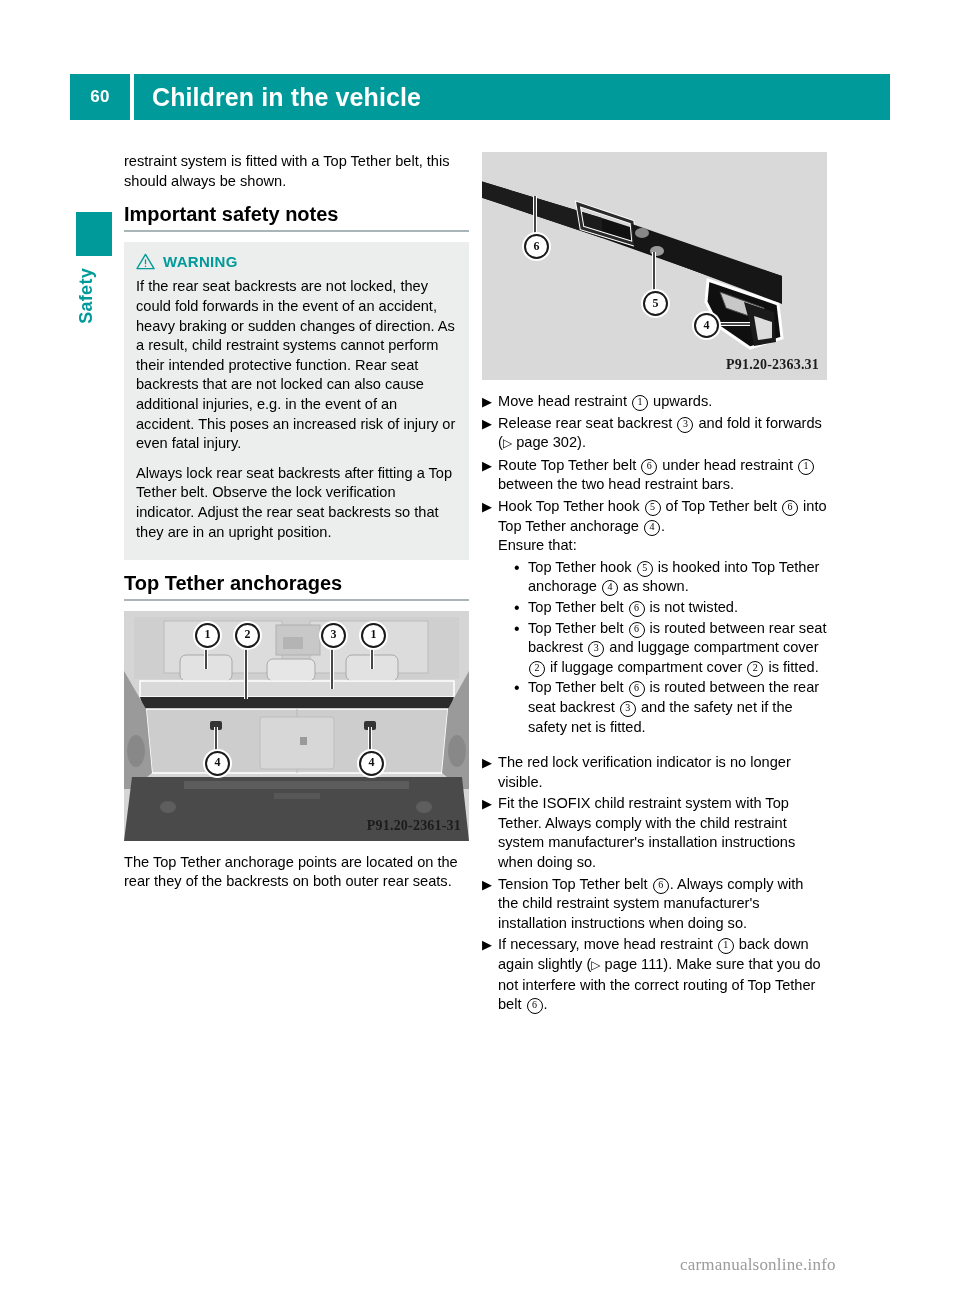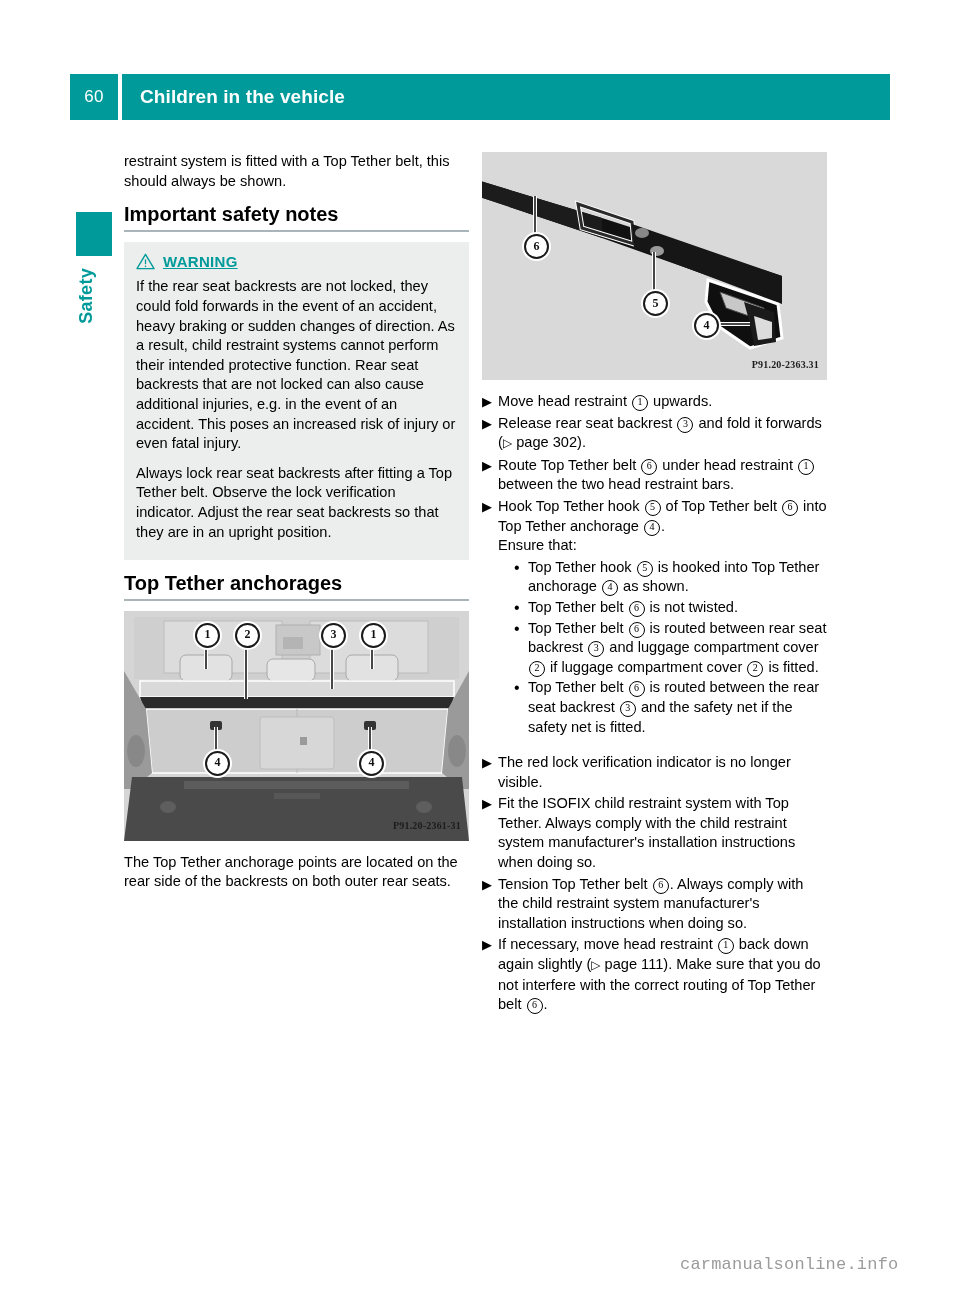--- a/index.html
+++ b/index.html
@@ -20,42 +20,42 @@
   .header {
     position: absolute;
     left: 70px;
     top: 74px;
     width: 820px;
     height: 46px;
     display: flex;
     align-items: stretch;
   }
   .header-page-num {
-    width: 48px;
+    width: 60px;
     background: #009a9a;
     color: #ffffff;
     font-size: 17px;
-    font-weight: normal;
+    font-weight: bold;
     display: flex;
     align-items: center;
     justify-content: center;
     letter-spacing: 0.2px;
   }
   .header-gap {
     width: 4px;
     background: #ffffff;
   }
   .header-title-bar {
     flex: 1;
     background: #009a9a;
     color: #ffffff;
     display: flex;
     align-items: center;
     padding-left: 18px;
-    font-size: 19px;
+    font-size: 25px;
     font-weight: bold;
     letter-spacing: 0.1px;
   }
 
   
   .side-tab {
     position: absolute;
     left: 76px;
     top: 212px;
     width: 36px;
@@ -113,37 +113,36 @@
     align-items: center;
     gap: 8px;
     margin-bottom: 6px;
   }
   .warn-tri { display: block; }
   .warning-word {
     color: #009a9a;
     font-weight: bold;
     font-size: 15px;
     letter-spacing: 0.3px;
-    text-decoration: underline;
   }
   .warning-box p { margin: 0 0 10px 0; }
   .warning-box p:last-child { margin-bottom: 8px; }
 
   
   .figure {
     width: 345px;
     position: relative;
     background: #d8d8d8;
     overflow: hidden;
   }
   .fig-code {
     position: absolute;
     right: 8px;
     bottom: 5px;
-    font-size: 10px;
+    font-size: 14px;
     font-weight: bold;
     color: #1c1c1c;
     font-family: "Liberation Serif", serif;
     letter-spacing: 0.2px;
   }
   .fig-top   { height: 228px; margin-bottom: 12px; }
   .fig-bottom{ height: 230px; margin-bottom: 12px; }
 
   
   .callout {
@@ -210,21 +209,21 @@
   .pg { white-space: nowrap; }
   .tri-ref { font-size: 12px; }
 
   
   .watermark {
     position: absolute;
     left: 680px;
     top: 1255px;
     font-size: 17px;
     color: #9b9b9b;
-    font-family: Liberation Mono, monospace;
+    font-family: Liberation Serif, serif;
     letter-spacing: 0.2px;
   }
 </style>
 </head>
 <body>
 
 <div class="header">
   <div class="header-page-num">60</div>
   <div class="header-gap"></div>
   <div class="header-title-bar">Children in the vehicle</div>
@@ -316,21 +315,21 @@
     </svg>
     <div class="callout" style="left:71px;  top:12px;">1</div>
     <div class="callout" style="left:111px; top:12px;">2</div>
     <div class="callout" style="left:197px; top:12px;">3</div>
     <div class="callout" style="left:237px; top:12px;">1</div>
     <div class="callout" style="left:81px;  top:140px;">4</div>
     <div class="callout" style="left:235px; top:140px;">4</div>
     <div class="fig-code">P91.20-2361-31</div>
   </div>
 
-  <p>The Top Tether anchorage points are located on the rear side of the backrests on both outer rear seats.</p>
+  <p>The Top Tether anchorage points are located on the rear they of the backrests on both outer rear seats.</p>
 </div>
 
 <div class="col col-right">
 
   <div class="figure fig-top">
     <svg width="345" height="228" viewBox="0 0 345 228">
       <rect x="0" y="0" width="345" height="228" fill="#d9d9d9"></rect>
 
       <path d="M-5 28 L120 66 L300 124 L300 150 L120 86 L-5 44 Z" fill="#111111"></path>
       <path d="M-5 28 L120 66 L120 86 L-5 44 Z" fill="#1c1c1c"></path>

